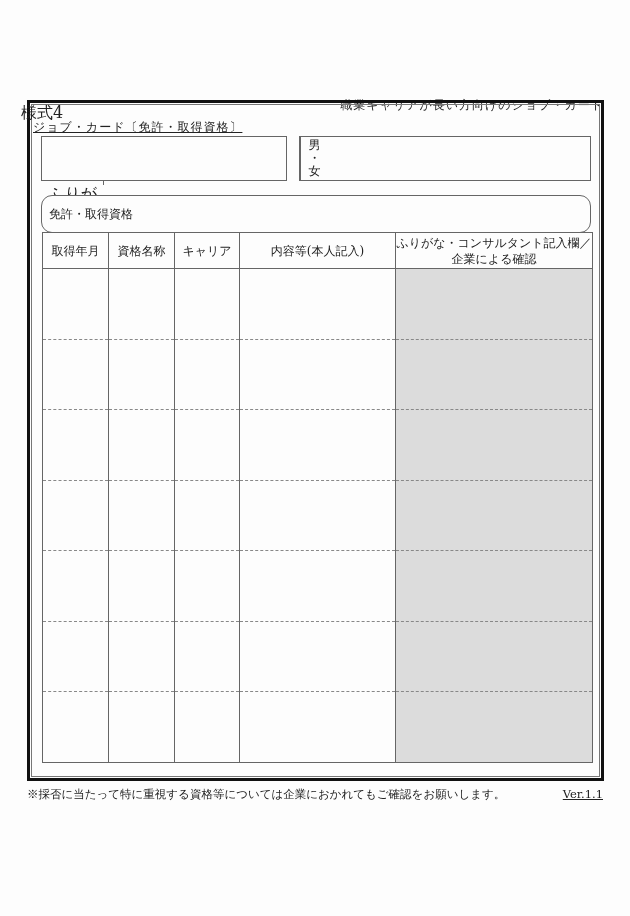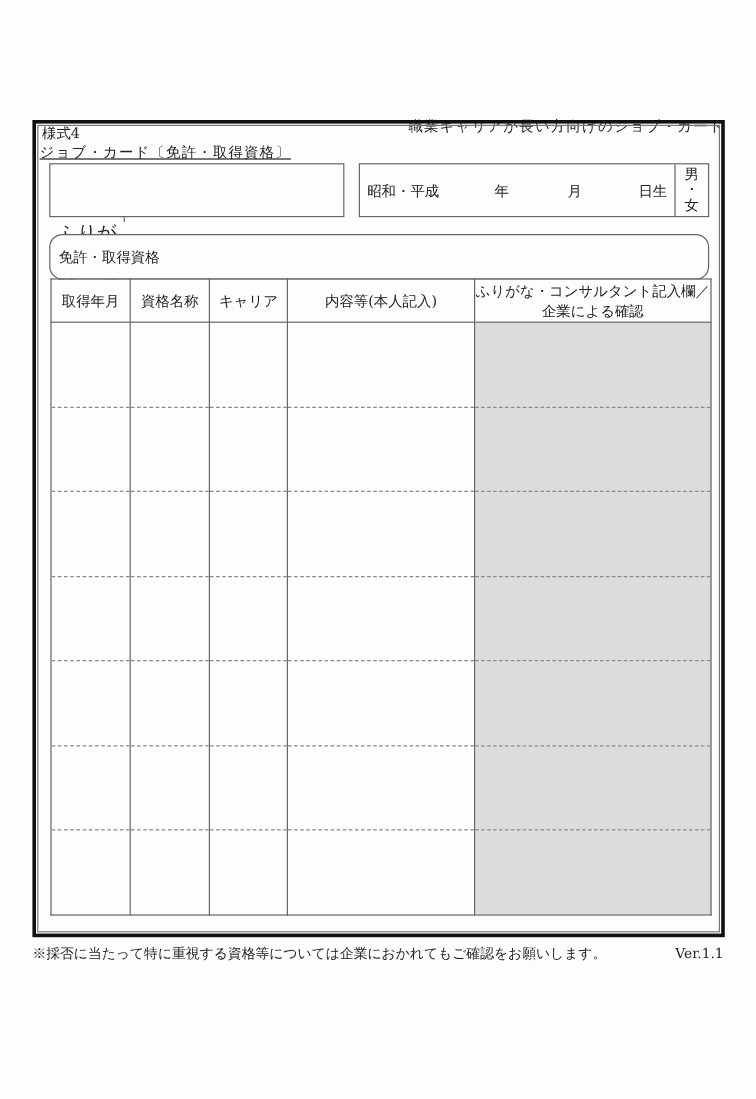--- a/index.html
+++ b/index.html
@@ -4,42 +4,42 @@
 <style>
   html, body { margin:0; padding:0; background:#fdfdfd; }
   body { width:630px; height:916px; position:relative; overflow:hidden;
          font-family:"DejaVu Serif","Liberation Serif",serif; color:#222; }
   .abs { position:absolute; }
   .top-title { right:26px; top:84px; font-size:12px; letter-spacing:1px;margin-top:13px; }
   .frame { left:27px; top:100px; width:577px; height:681px; box-sizing:border-box;
            border:3px solid #111; }
   .frame-inner { position:absolute; left:1px; top:1px; right:1px; bottom:1px;
                  border:1px solid #777; }
-  .form-no { left:35px; top:103px; font-size:12px; }
+  .form-no { left:21px; top:103px; font-size:16px; }
   .form-title { left:33px; top:119px; font-size:12px; letter-spacing:1px;text-decoration:underline; }
   .box { border:1px solid #666; box-sizing:border-box; background:#fdfdfd; }
   .name-box { left:41px; top:136px; width:246px; height:45px; display:flex; }
   .name-label { width:62px; border-right:1px solid #666; font-size:16px; padding:4px 4px 0 6px; box-sizing:border-box; line-height:17px;margin-top:44px; }
   .name-label .row2 { display:flex; justify-content:space-between; }
   .name-value { flex:1; }
   .birth-box { left:299px; top:136px; width:292px; height:45px; display:flex; align-items:stretch; }
   .birth-text { flex:1; position:relative; font-size:12px; }
   .birth-text span { position:absolute; top:14px; }
   .sex { width:27px; border-left:1px solid #666; font-size:12px; display:flex; flex-direction:column; align-items:center; justify-content:center; line-height:13px; }
   .sec-header { left:41px; top:195px; width:550px; height:38px; padding-left:7px; font-size:12px; line-height:36px;border-radius:11px; }
   table.grid { position:absolute; left:42px; top:232px; width:550px; border-collapse:collapse; table-layout:fixed; }
   table.grid th, table.grid td { border:1px solid #666; box-sizing:border-box; padding:0; }
   table.grid th { height:36px; font-weight:normal; font-size:12px; text-align:center; line-height:16px; background:#fdfdfd; }
   table.grid td { height:70.5px; }
   table.grid tr.data td { border-top:1px dashed #888; border-bottom:1px dashed #888; }
   table.grid tr.data:first-of-type td { border-top:1px solid #666; }
   table.grid tr.data:last-child td { border-bottom:1px solid #666; }
   table.grid td.shade { background:#dcdcdc; }
   .footer-note { left:27px; top:787px; font-size:11.5px; }
-  .version { right:27px; top:787px; font-size:11.5px; }
+  .version { right:27px; top:787px; font-size:11.5px;text-decoration:underline; }
 </style>
 </head>
 <body>
 
 <div class="abs top-title">職業キャリアが長い方向けのジョブ・カード</div>
 
 <div class="abs frame">
   <div class="frame-inner"></div>
 </div>
 
@@ -51,26 +51,20 @@
     <div>ふりがな</div>
     <div class="row2">
       <span>氏</span>
       <span>名</span>
     </div>
   </div>
   <div class="name-value"></div>
 </div>
 
 <div class="abs box birth-box">
-  <div class="birth-text">
-    <span style="left:6px">昭和・平成</span>
-    <span style="left:112px">年</span>
-    <span style="left:173px">月</span>
-    <span style="left:232px">日生</span>
-  </div>
   <div class="sex">
     <span>男</span>
     <span>・</span>
     <span>女</span>
   </div>
 </div>
 
 <div class="abs box sec-header">免許・取得資格</div>
 
 <table class="grid">

